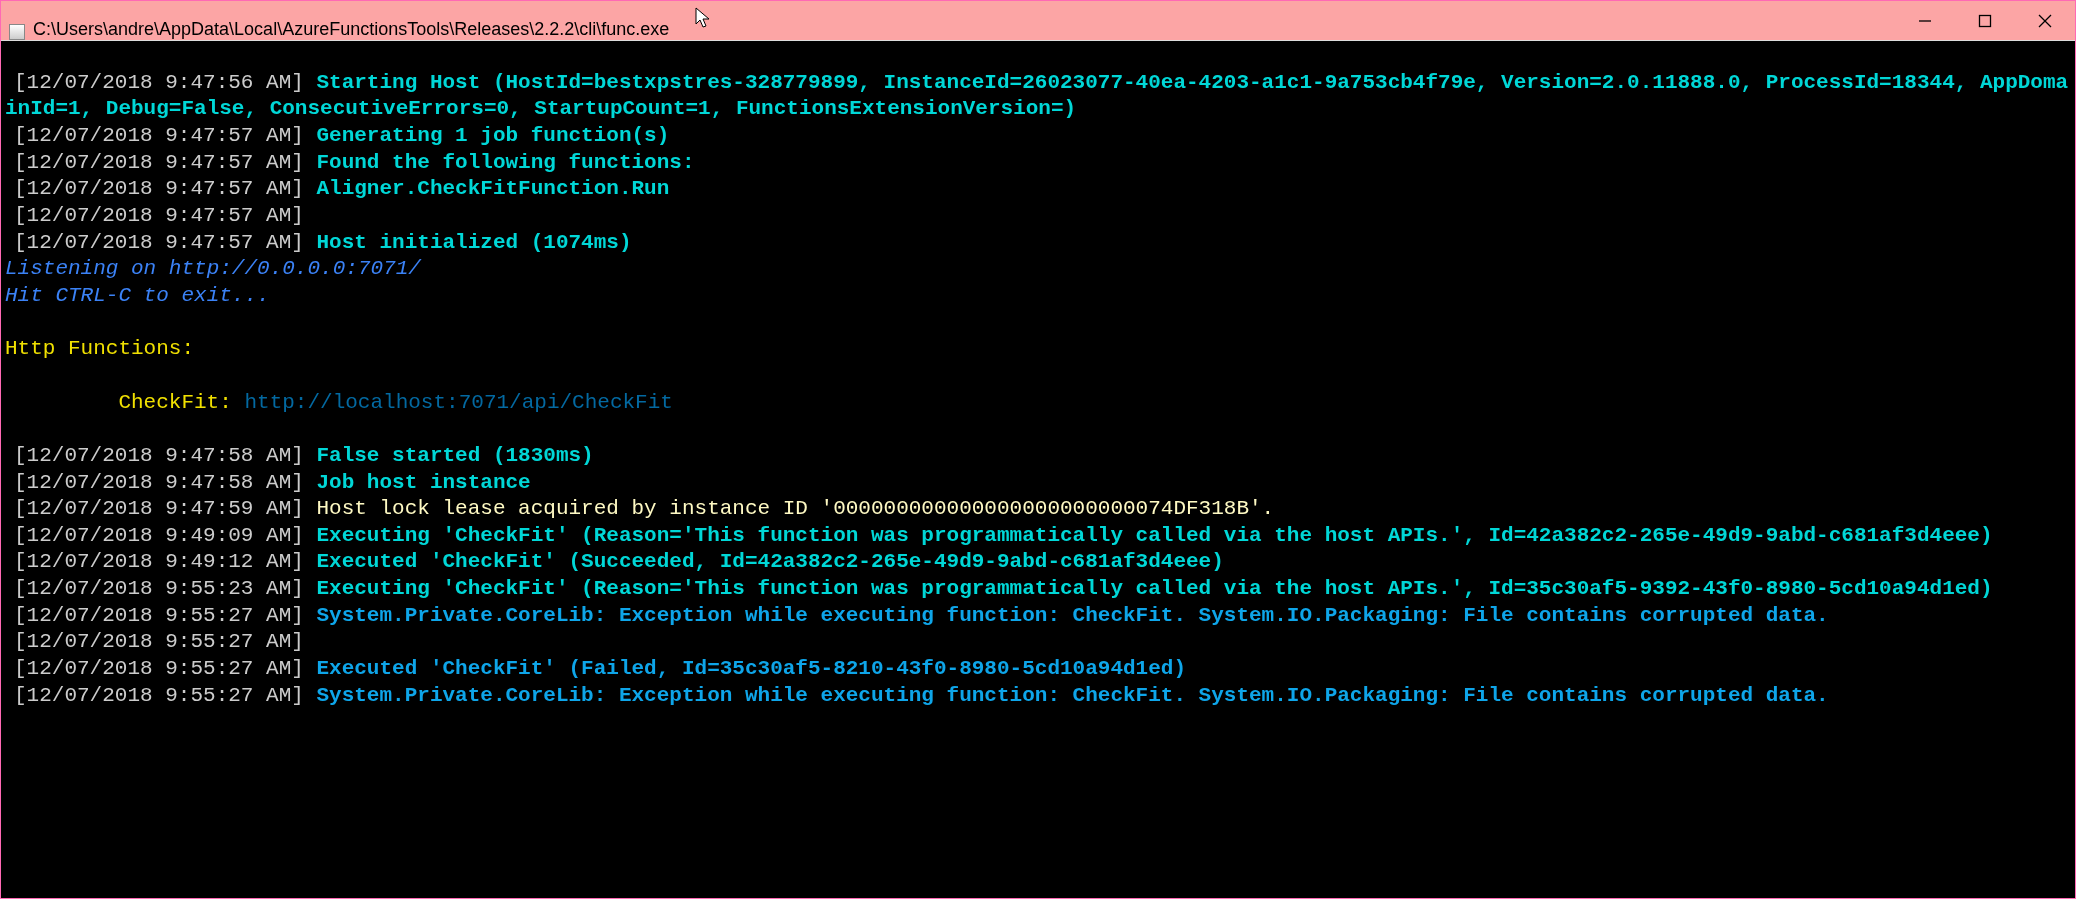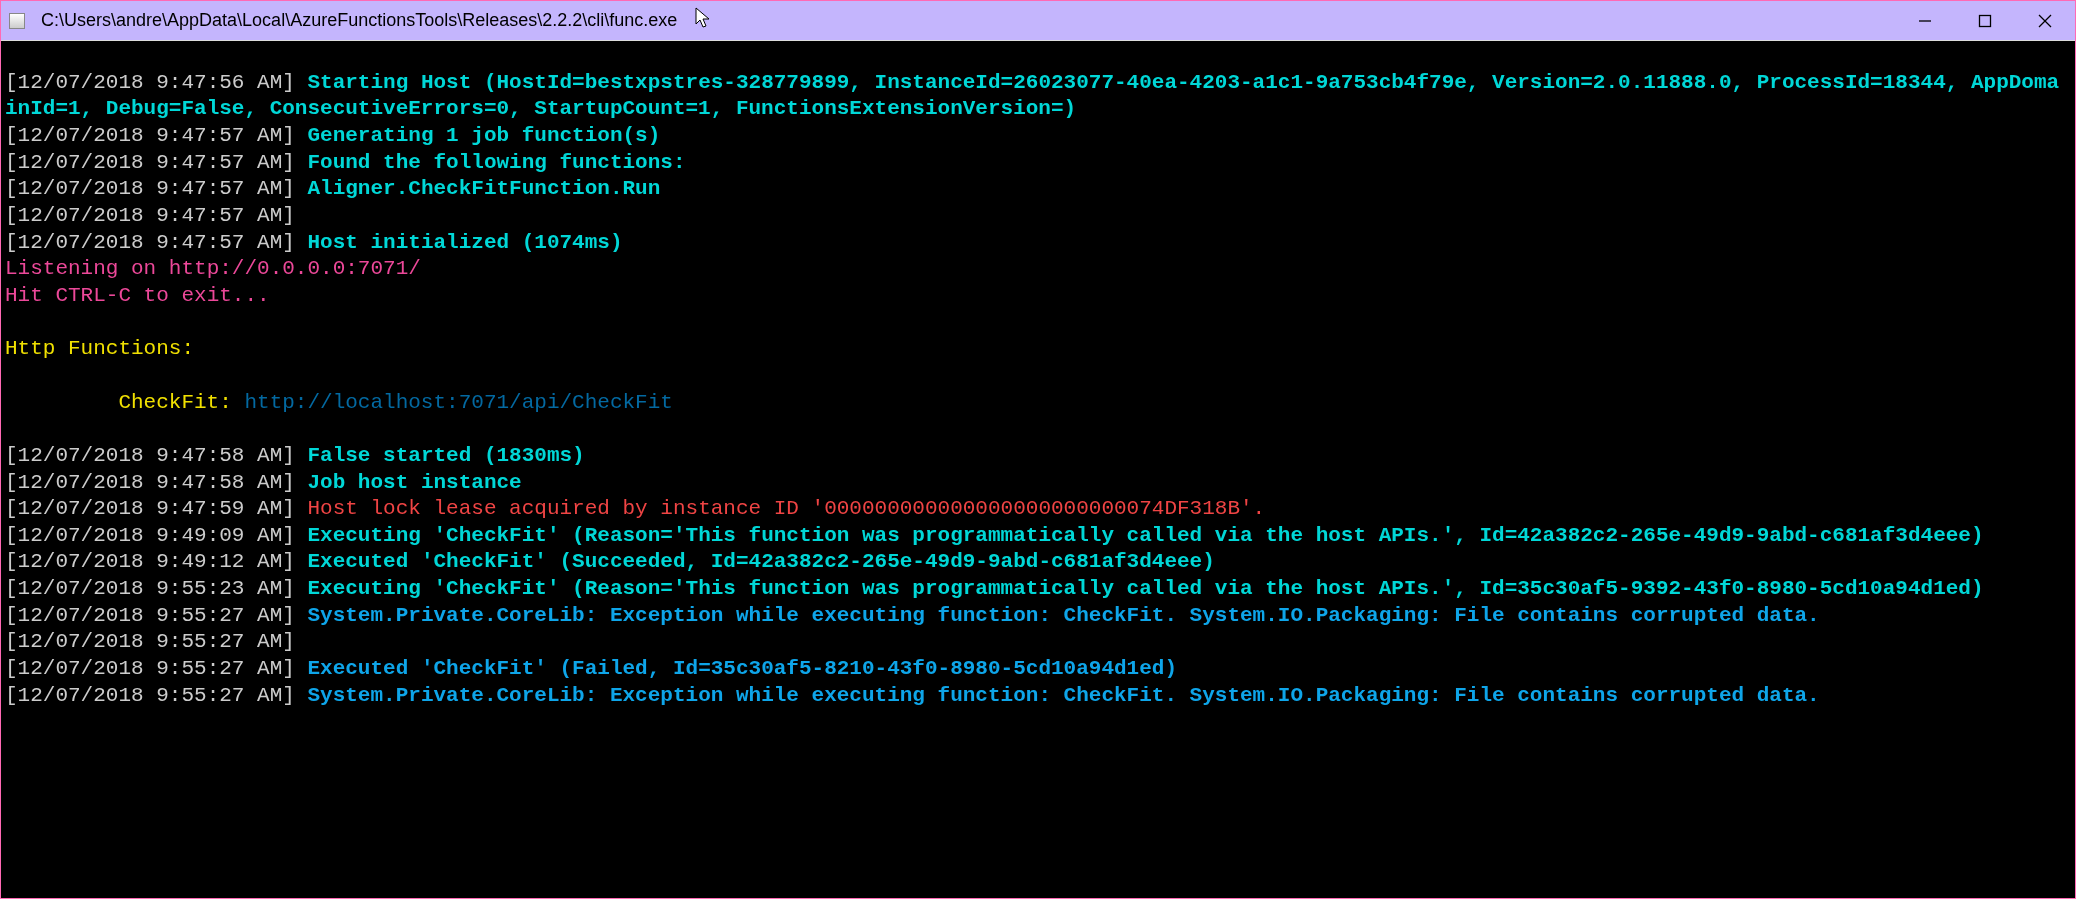--- a/index.html
+++ b/index.html
@@ -13,25 +13,24 @@
     }
     .window {
       width: 100%;
       height: 100%;
       background: #fff;
       display: flex;
       flex-direction: column;
     }
     .titlebar {
       height: 40px;
-      background: #c4b5fd;
+      background: #fca5a5;
       display: flex;
-      align-items: center;
+      align-items: flex-end;
       border-bottom: 1px solid #ddd;
-      gap: 8px;
     }
     .titlebar-icon {
       width: 16px;
       height: 16px;
       margin-left: 8px;
       margin-right: 8px;
       border: 1px solid #888;
       background: linear-gradient(#fff, #ccc);
     }
     .titlebar-text {
@@ -66,24 +65,24 @@
       padding: 2px 4px;
       overflow-y: auto;
       white-space: pre-wrap;
       word-break: break-all;
       position: relative;
     }
     .console::-webkit-scrollbar { width: 24px; }
     .console::-webkit-scrollbar-track { background: #f0f0f0; }
     .console::-webkit-scrollbar-thumb { background: #c0c0c0; }
 
-    .ts { color: #cccccc; }
+    .ts { color: #cccccc; margin-left: 9px; }
     .cyan-b { color: #00d7d7; font-weight: bold; margin-top: 43px; }
-    .cyan { color: #ef4444; }
-    .white { color: #ec4899; }
+    .cyan { color: #fef9c3; }
+    .white { color: #3b82f6; font-style: italic; }
     .yellow-b { color: #f0e000; font-weight: normal; }
     .green-b { color: #0369a1; font-weight: normal; }
     .red-b { color: #0ea5e9; font-weight: bold; }
 
     .indent { display: inline-block; width: 9ch; }
 
     .cursor-pointer {
       position: absolute;
       left: 695px;
       top: 7px;

